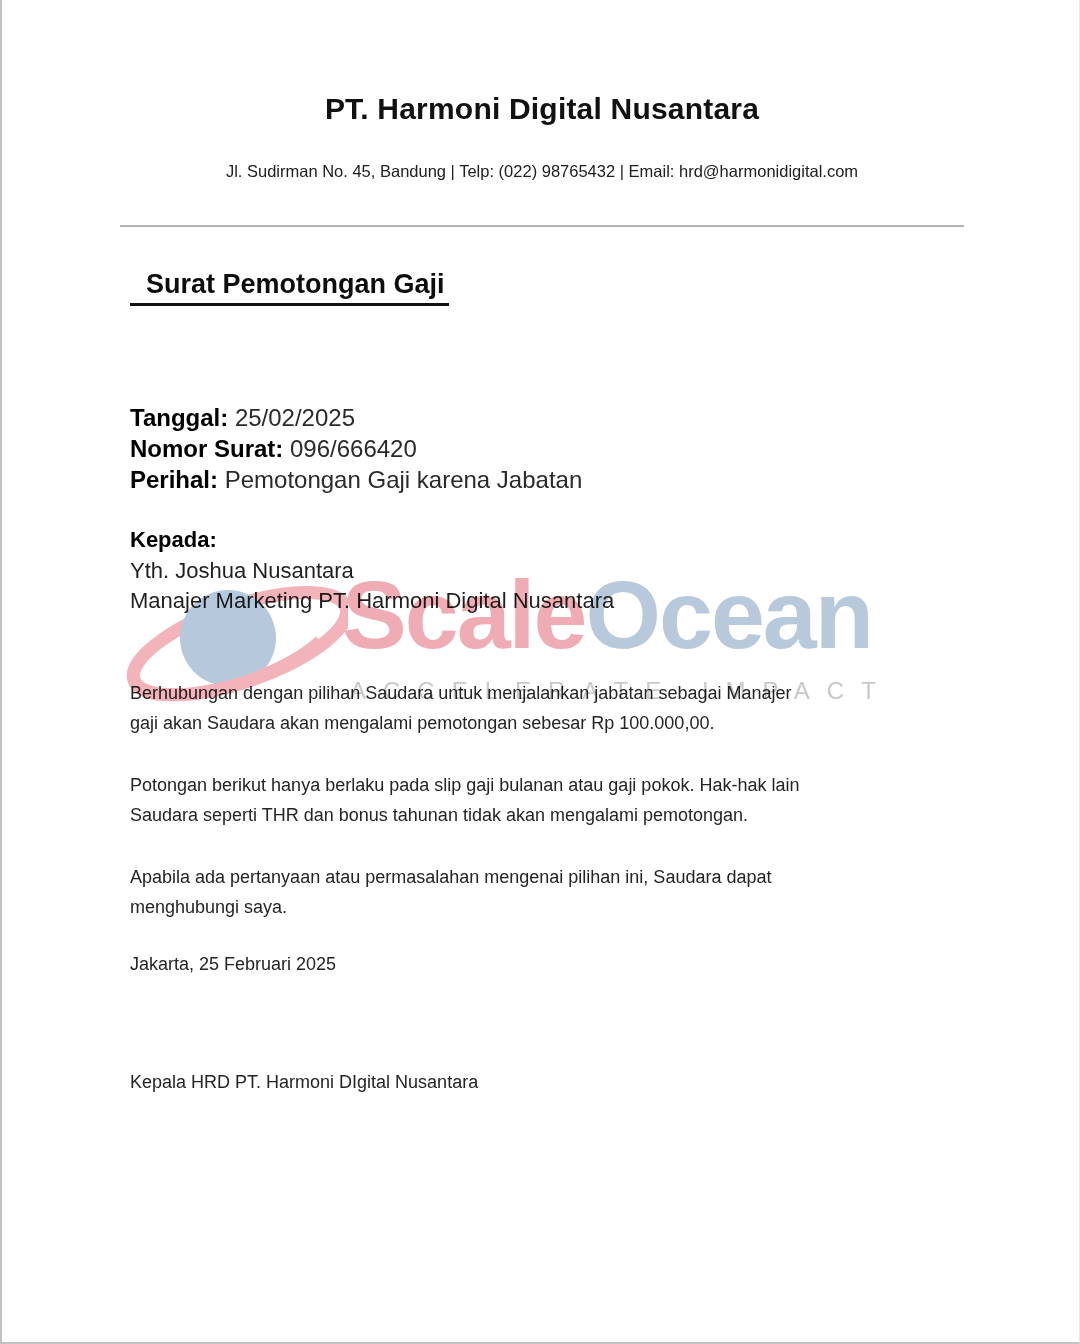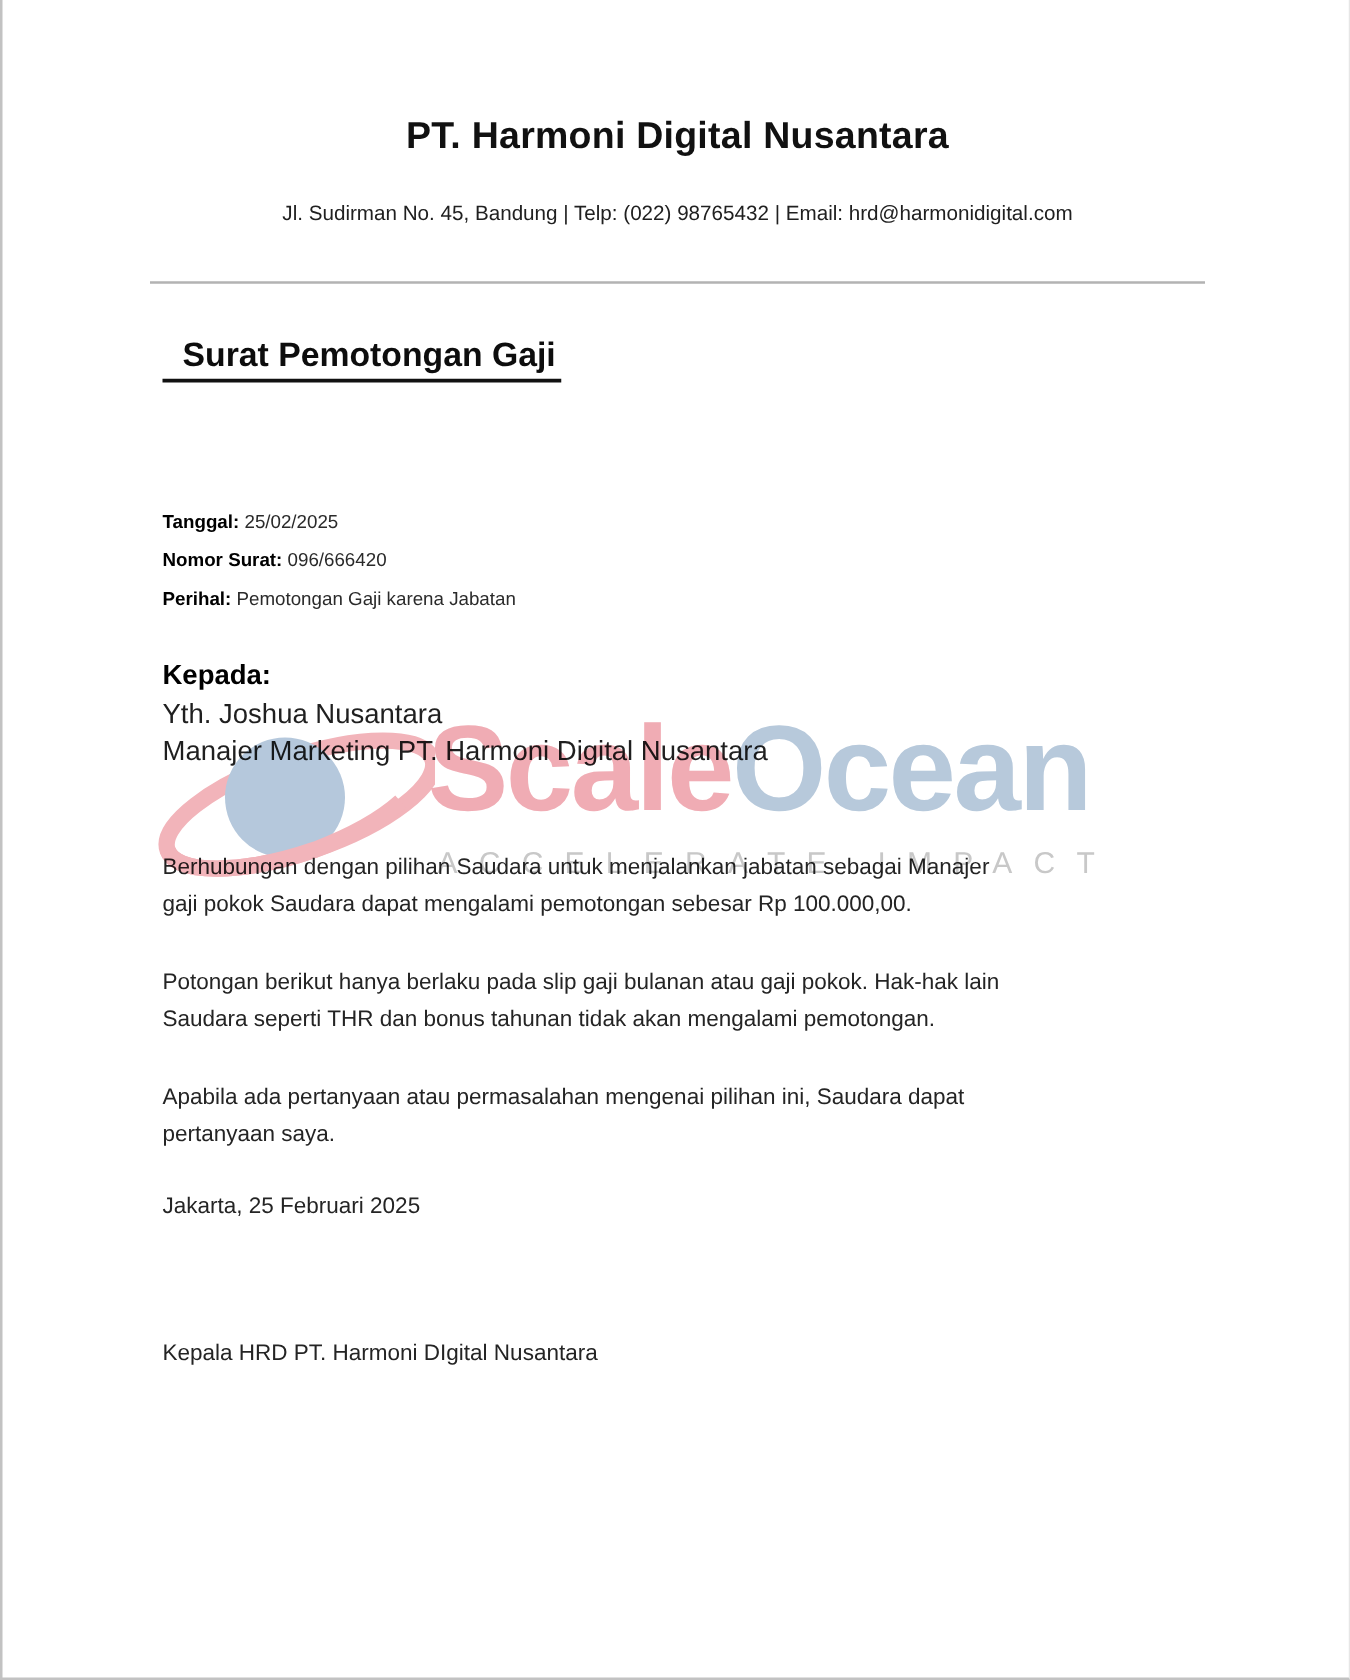--- a/index.html
+++ b/index.html
@@ -44,21 +44,21 @@
   .doc-title-wrap { margin-top: 42px; }
   .doc-title {
     display: inline-block;
     font-size: 27px;
     font-weight: 700;
     color: #0d0d0d;
     border-bottom: 3px solid #111111;
     padding: 0 4px 3px 16px;
   }
   
-  .meta-block { margin-top: 96px; font-size: 15px; line-height: 31px; }
+  .meta-block { margin-top: 96px; font-size: 24px; line-height: 31px; }
   .meta-line .lbl { font-weight: 700; color: #000000; }
   .meta-line .val { color: #2a2a2a; }
   
   .recipient-block { margin-top: 30px; font-size: 22px; line-height: 30.5px; }
   .recipient-block .lbl { font-weight: 700; color: #000000; }
   
   .body-block { margin-top: 61px; position: relative; z-index: 1; }
   .para { font-size: 18px; line-height: 30.5px; color: #242424; margin-bottom: 31px; }
   .para div { white-space: nowrap; }
   
@@ -123,29 +123,29 @@
 
   <div class="recipient-block">
     <div class="lbl">Kepada:</div>
     <div>Yth. Joshua Nusantara</div>
     <div>Manajer Marketing PT. Harmoni Digital Nusantara</div>
   </div>
 
   <div class="body-block">
     <div class="para">
       <div>Berhubungan dengan pilihan Saudara untuk menjalankan jabatan sebagai Manajer</div>
-      <div>gaji pokok Saudara dapat mengalami pemotongan sebesar Rp 100.000,00.</div>
+      <div>gaji akan Saudara akan mengalami pemotongan sebesar Rp 100.000,00.</div>
     </div>
     <div class="para">
       <div>Potongan berikut hanya berlaku pada slip gaji bulanan atau gaji pokok. Hak-hak lain</div>
       <div>Saudara seperti THR dan bonus tahunan tidak akan mengalami pemotongan.</div>
     </div>
     <div class="para">
       <div>Apabila ada pertanyaan atau permasalahan mengenai pilihan ini, Saudara dapat</div>
-      <div>pertanyaan saya.</div>
+      <div>menghubungi saya.</div>
     </div>
 
     <div class="city-date">Jakarta, 25 Februari 2025</div>
 
     <div class="signature-block">
       <div>Kepala HRD PT. Harmoni DIgital Nusantara</div>
     </div>
   </div>
 
   <div class="watermark">

